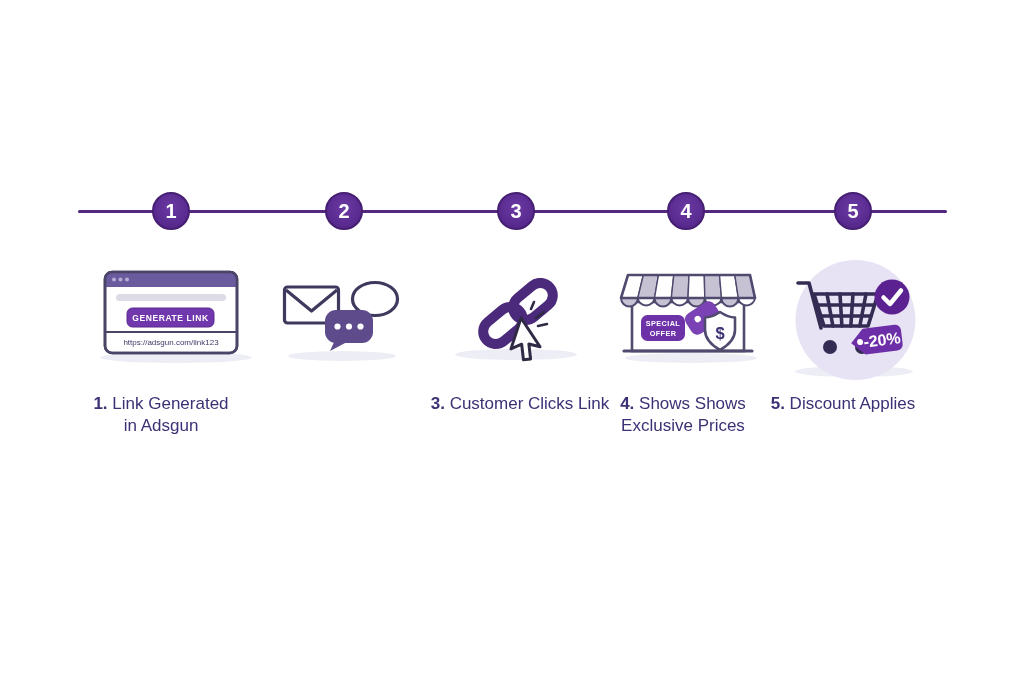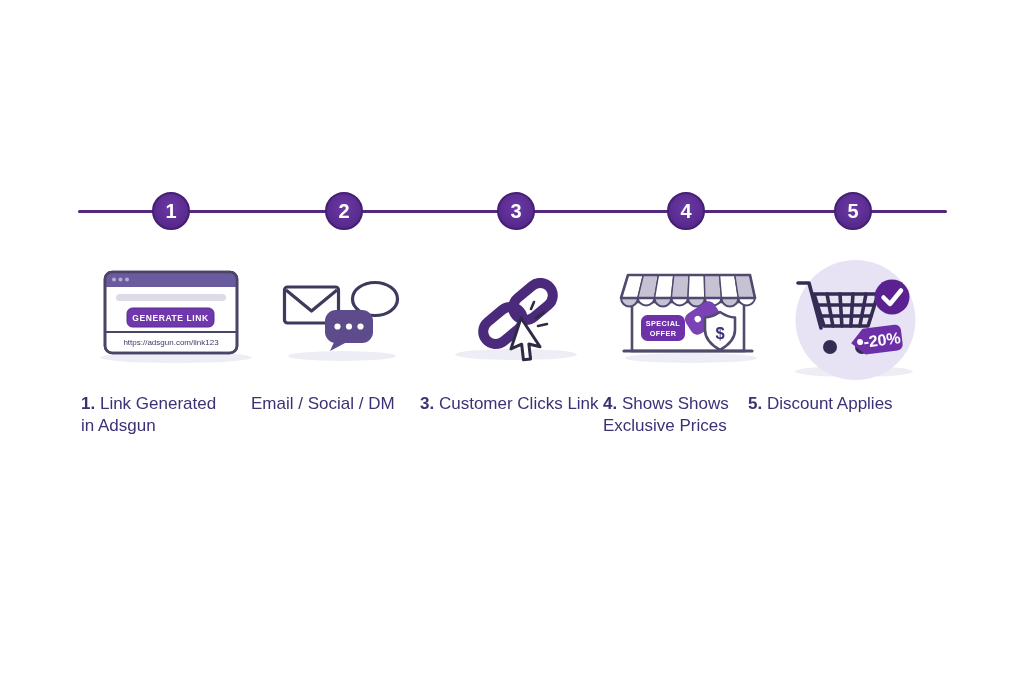--- a/index.html
+++ b/index.html
@@ -9,21 +9,21 @@
   }
   .tl-line{position:absolute;left:78px;top:210px;width:869px;height:3px;background:#53277d;border-radius:2px;}
   .tl-circle{
     position:absolute;top:192px;width:38px;height:38px;border-radius:50%;
     background:radial-gradient(circle at 50% 40%, #6b3aa4, #56288c 75%);
     border:2px solid #461f72;box-sizing:border-box;color:#fff;font-weight:700;font-size:20px;
     display:flex;align-items:center;justify-content:center;
   }
   .icon{position:absolute;}
   .shadow{position:absolute;background:#ededf5;border-radius:50%;}
-  .step-label{position:absolute;top:393px;color:#3b3276;font-size:17px;line-height:22px;}
+  .step-label{position:absolute;top:393px;text-align:center;color:#3b3276;font-size:17px;line-height:22px;}
   .step-label b{font-weight:700;}
   svg text{font-family:"Liberation Sans",sans-serif;}
   .btn-text{font-size:8.5px;font-weight:700;fill:#ffffff;letter-spacing:0.6px;}
   .url-text{font-size:8px;fill:#3f3a66;}
   .badge-text{font-size:7.3px;font-weight:700;fill:#ffffff;letter-spacing:0.4px;}
   .shield-text{font-size:16.5px;font-weight:700;fill:#3b3276;}
   .tag-text{font-size:16px;font-weight:700;fill:#ffffff;}
 </style>
 </head>
 <body>
@@ -144,21 +144,20 @@
       <circle cx="-17" cy="0" r="3" fill="#ffffff"></circle>
       <text x="5" y="6" text-anchor="middle" class="tag-text">-20%</text>
     </g>
   </svg>
 
   <div class="step-label" style="left:81px;width:160px">
     <div><b>1.</b> <span>Link Generated</span></div>
     <div>in Adsgun</div>
   </div>
   <div class="step-label" style="left:251px;width:180px">
-    <div>Email / Social / DM</div>
   </div>
   <div class="step-label" style="left:420px;width:200px">
     <div><b>3.</b> <span>Customer Clicks Link</span></div>
     <div></div>
   </div>
   <div class="step-label" style="left:603px;width:160px">
     <div><b>4.</b> <span>Shows Shows</span></div>
     <div>Exclusive Prices</div>
   </div>
   <div class="step-label" style="left:748px;width:190px">

